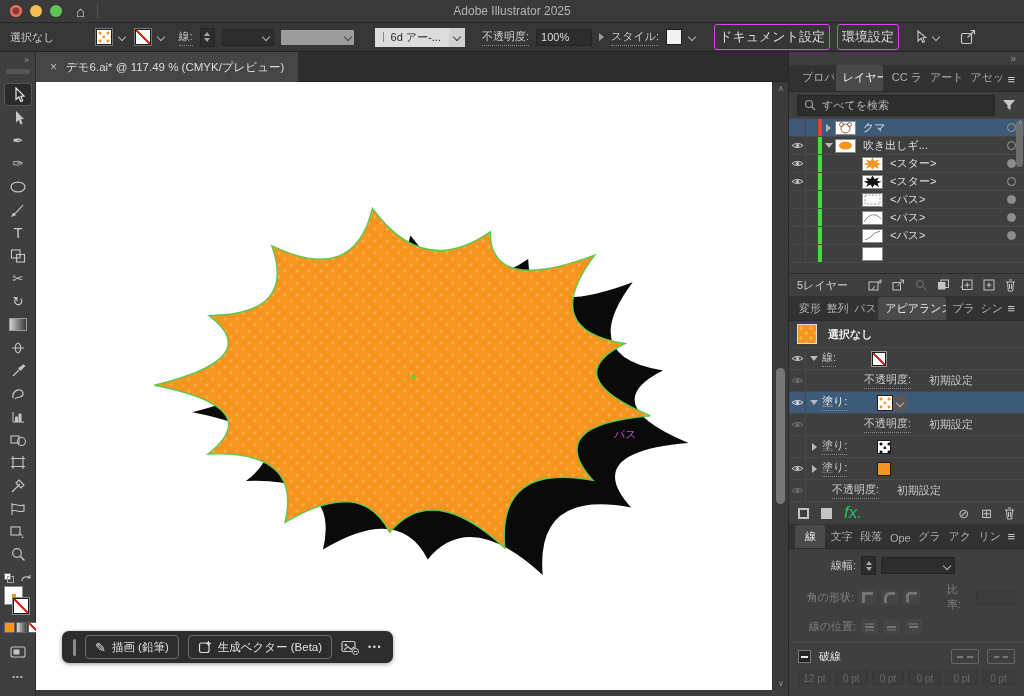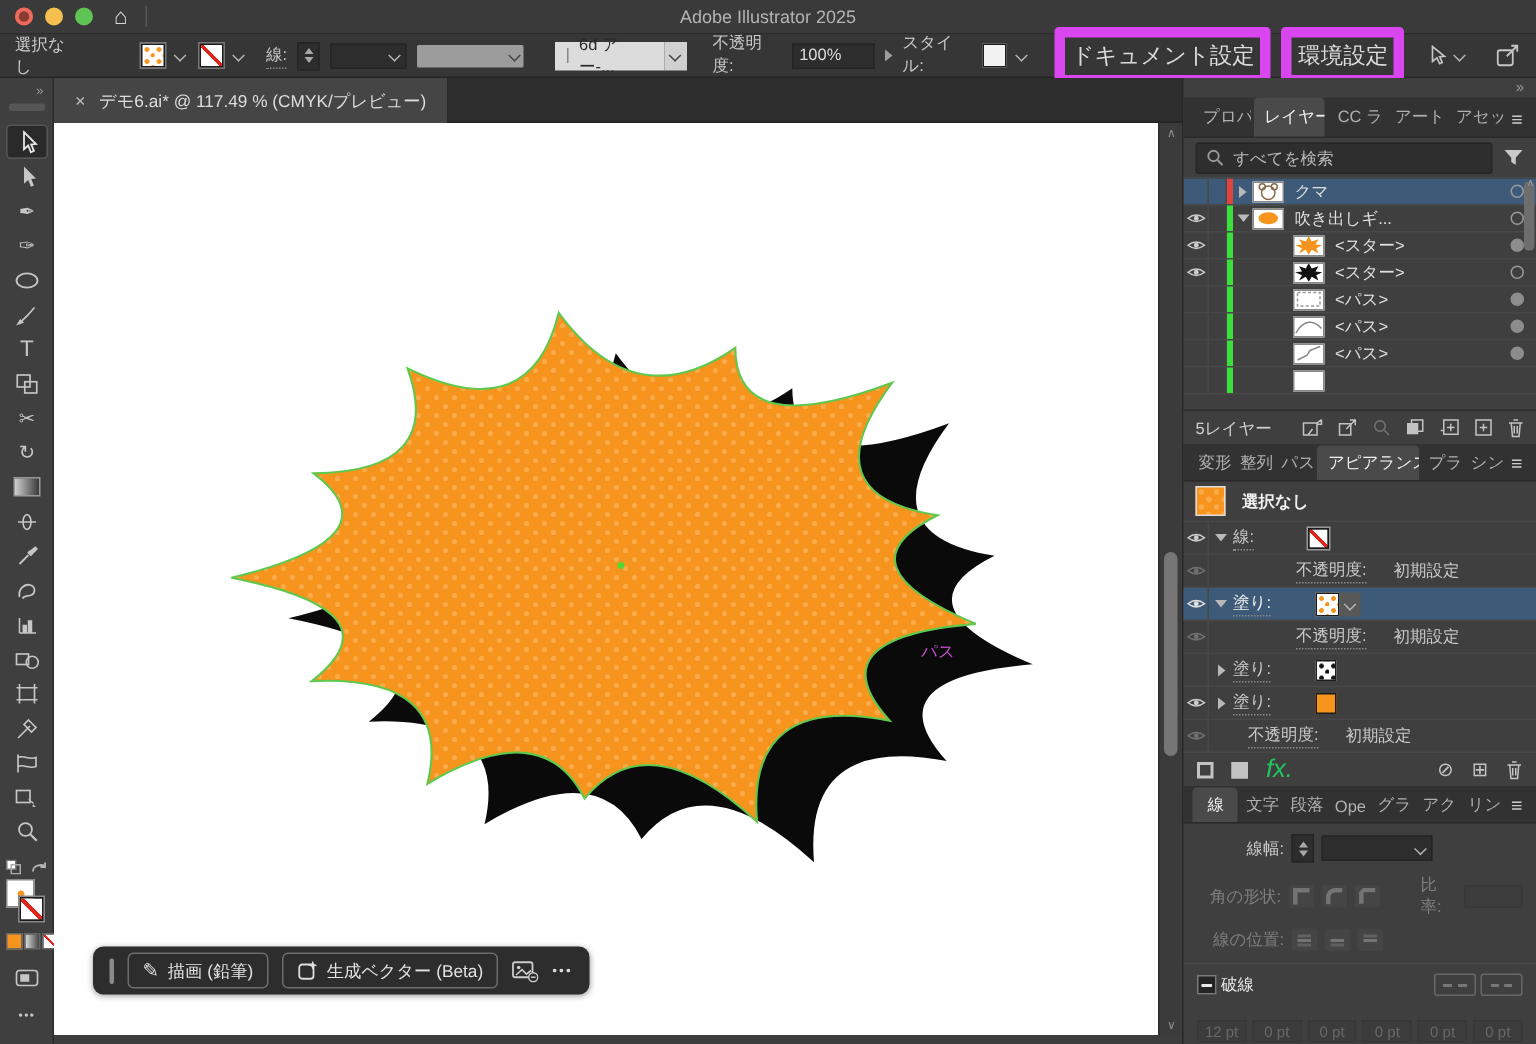--- a/index.html
+++ b/index.html
@@ -19,21 +19,21 @@
   .sw-dots-bw{background-color:#fff;background-image:radial-gradient(circle at 3px 3px,#111 1.4px,rgba(0,0,0,0) 1.7px),radial-gradient(circle at 7px 7px,#111 1.4px,rgba(0,0,0,0) 1.7px);background-size:8px 8px}
   .sw-orange{background:#f7941e}
   
   #tbar{top:0;left:0;width:1024px;height:22px;background:#3a3a3a;border-bottom:1px solid #2b2b2b}
   .light{width:12px;height:12px;border-radius:50%;flex:none}
   #win-title{left:0;top:0;width:1024px;height:22px;text-align:center;line-height:22px;color:#b4b4b4;font-size:12px;pointer-events:none}
   
   #cbar{top:23px;left:0;width:1024px;height:29px;background:#363636;border-bottom:1px solid #242424;display:flex;align-items:center;padding:0 10px;box-sizing:border-box;gap:7px}
   .dotted-lbl{border-bottom:1px dotted #8a8a8a;padding-bottom:1px;color:#c9c9c9}
   .dd-dark{background:#2d2d2d;border:1px solid #242424;height:17px;display:flex;align-items:center;justify-content:flex-end;padding:0 4px;box-sizing:border-box}
-  .btn{border:7px solid #d946ef;border-radius:3px;color:#dcdcdc;padding:3px 4px;background:transparent;font-size:15px;white-space:nowrap}
+  .btn{border:1px solid #d946ef;border-radius:3px;color:#dcdcdc;padding:3px 4px;background:transparent;font-size:13px;white-space:nowrap}
   .stepper{width:13px;height:17px;background:#2d2d2d;border:1px solid #242424;display:flex;flex-direction:column;align-items:center;justify-content:center;gap:2px}
   .stepper i{width:0;height:0;border-left:3px solid transparent;border-right:3px solid transparent;display:block}
   .stepper .up{border-bottom:4px solid #a9a9a9}.stepper .dn{border-top:4px solid #a9a9a9}
   
   #toolbar{top:52px;left:0;width:36px;height:644px;background:#3f3f3f;border-right:1px solid #2c2c2c;box-sizing:border-box}
   .tool{position:absolute;left:5px;width:26px;height:21px;display:flex;align-items:center;justify-content:center;color:#c6c6c6;font-size:13px}
   .tool.active{background:#2a2a2a;border-radius:2px;outline:1px solid #555}
   
   #tabstrip{top:52px;left:36px;width:752px;height:30px;background:#2d2d2d;border-bottom:1px solid #232323;display:flex;box-sizing:border-box}
   #doctab{height:30px;background:#454545;display:flex;align-items:center;gap:9px;padding:0 14px;color:#ddd;font-size:11.5px}
@@ -657,21 +657,21 @@
             <span style="width:9px;height:2px;background:#b5b5b5;box-shadow:0 -3px 0 #888,0 3px 0 #888"></span>
           </span>
         <span class="sbtn">
             <span style="width:9px;height:2px;background:#b5b5b5;box-shadow:0 3px 0 #888"></span>
           </span>
         <span class="sbtn">
             <span style="width:9px;height:2px;background:#b5b5b5;box-shadow:0 -3px 0 #888"></span>
           </span>
       </div>
       <div style="border-top:1px solid #4a4a4a;margin:0 -9px 6px"></div>
-      <div class="flex" style="gap:3px;margin-bottom:16px">
+      <div class="flex" style="gap:8px;margin-bottom:6px">
         <span style="width:13px;height:13px;background:#242424;border:1px solid #7a7a7a;box-sizing:border-box;display:flex;align-items:center;justify-content:center">
             <span style="width:7px;height:2px;background:#e8e8e8"></span>
           </span>
         <span style="color:#e8e8e8">破線</span>
         <span style="flex:1"></span>
         <span class="dim" style="width:26px;height:13px;border:1px solid #999;border-radius:2px;display:flex;align-items:center;justify-content:center">
             <span style="width:16px;border-top:2px dashed #bbb"></span>
           </span>
         <span class="dim" style="width:26px;height:13px;border:1px solid #999;border-radius:2px;display:flex;align-items:center;justify-content:center">
             <span style="width:14px;border-top:2px dashed #bbb"></span>

